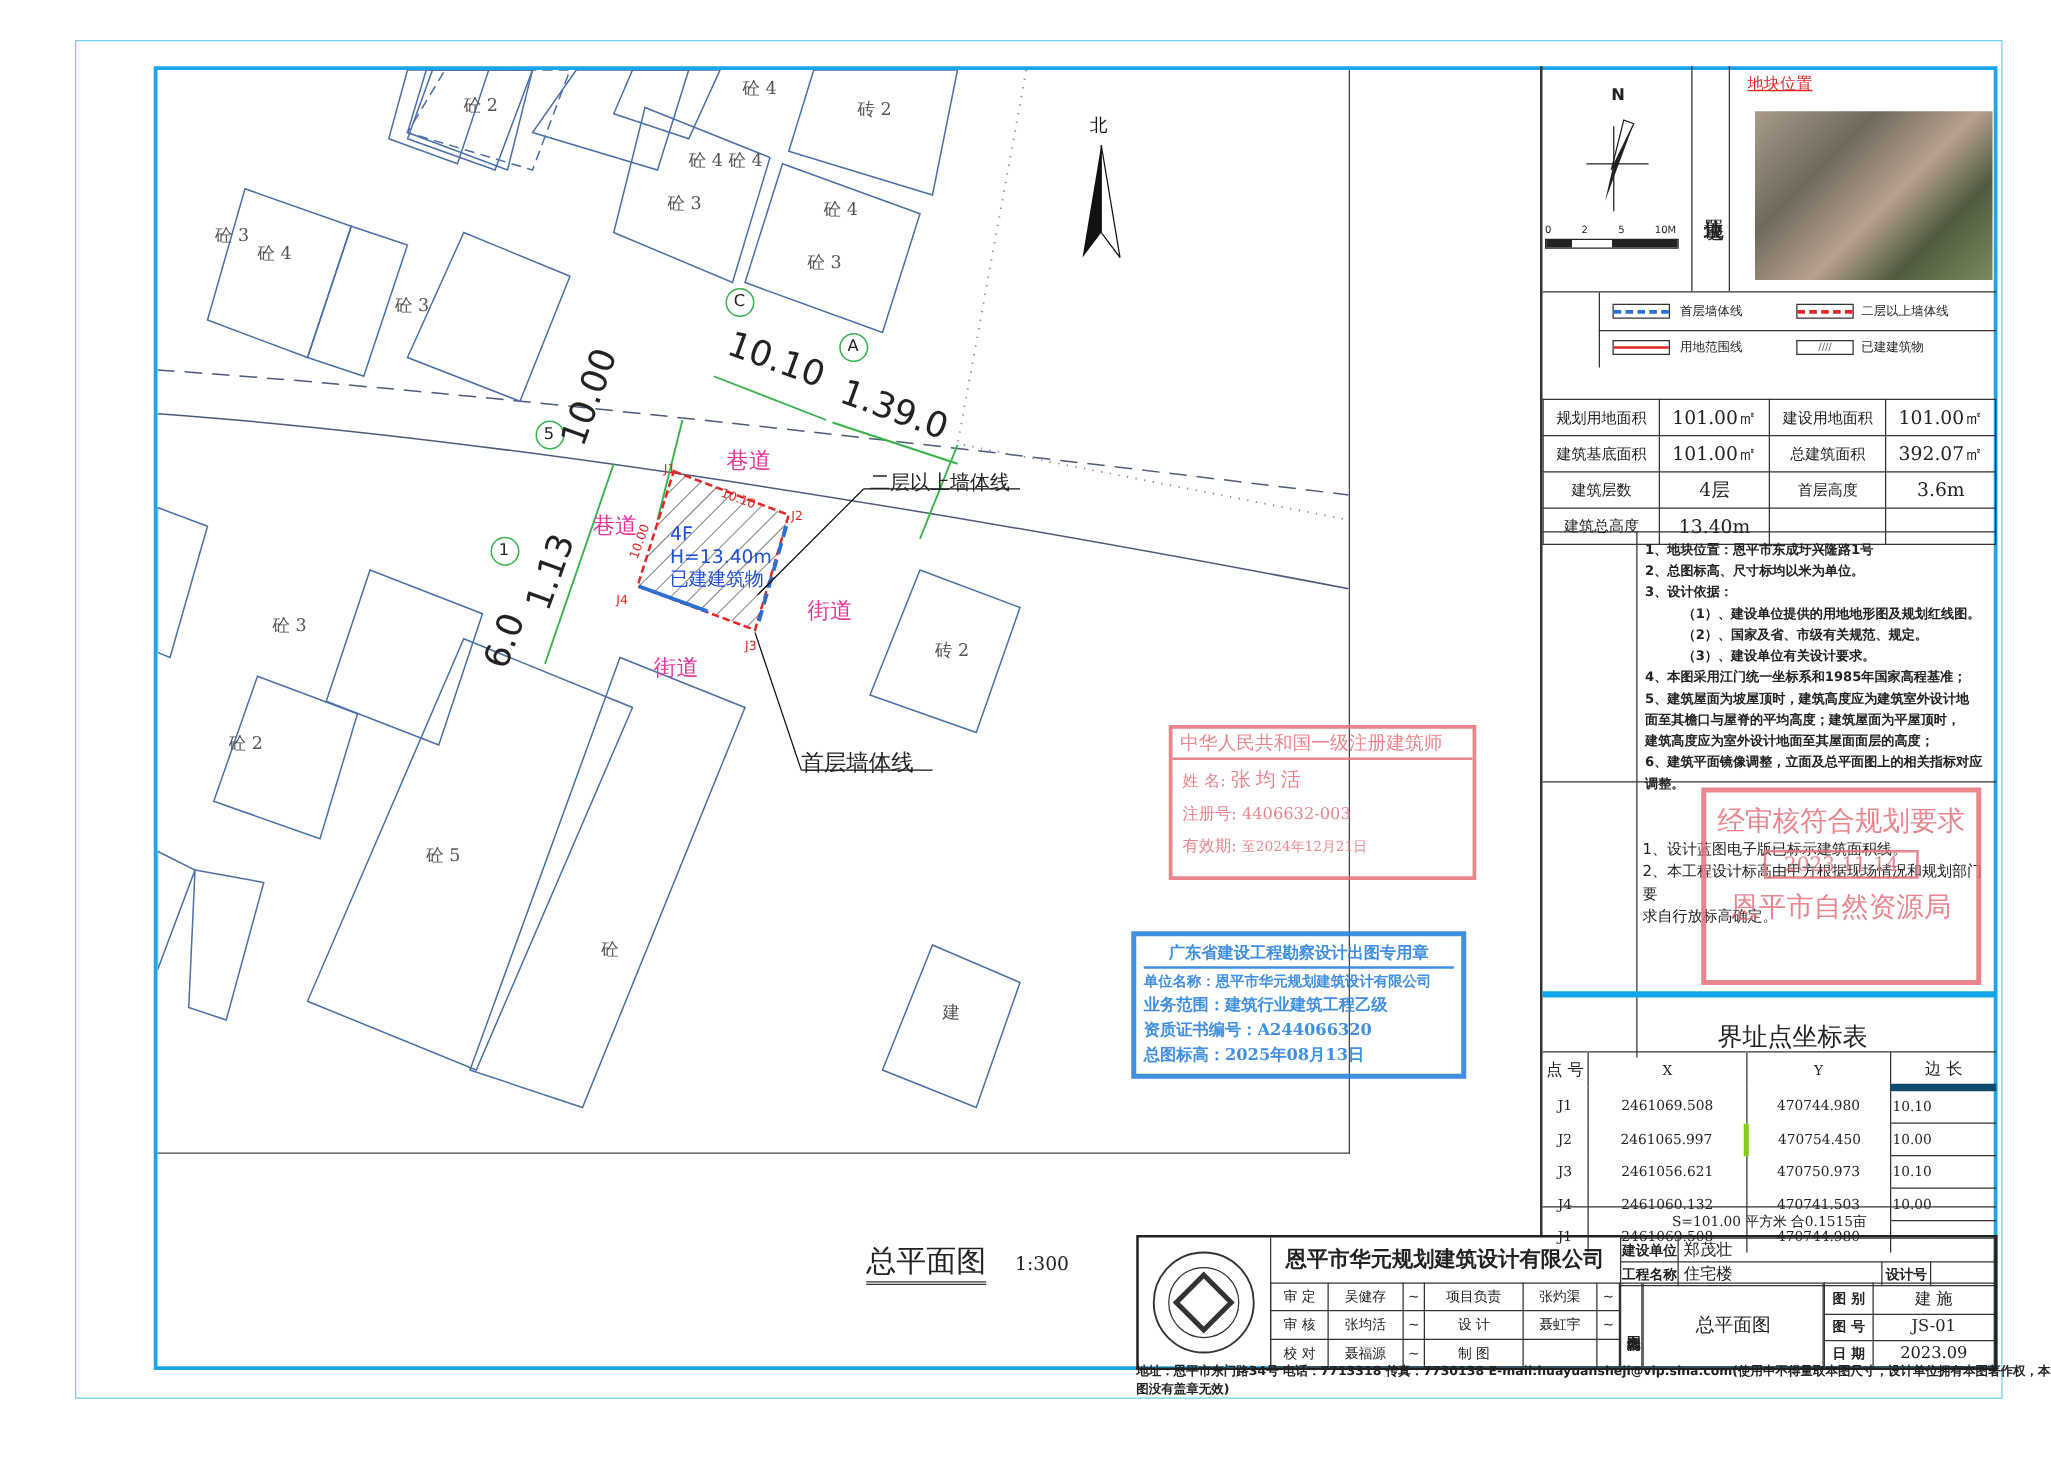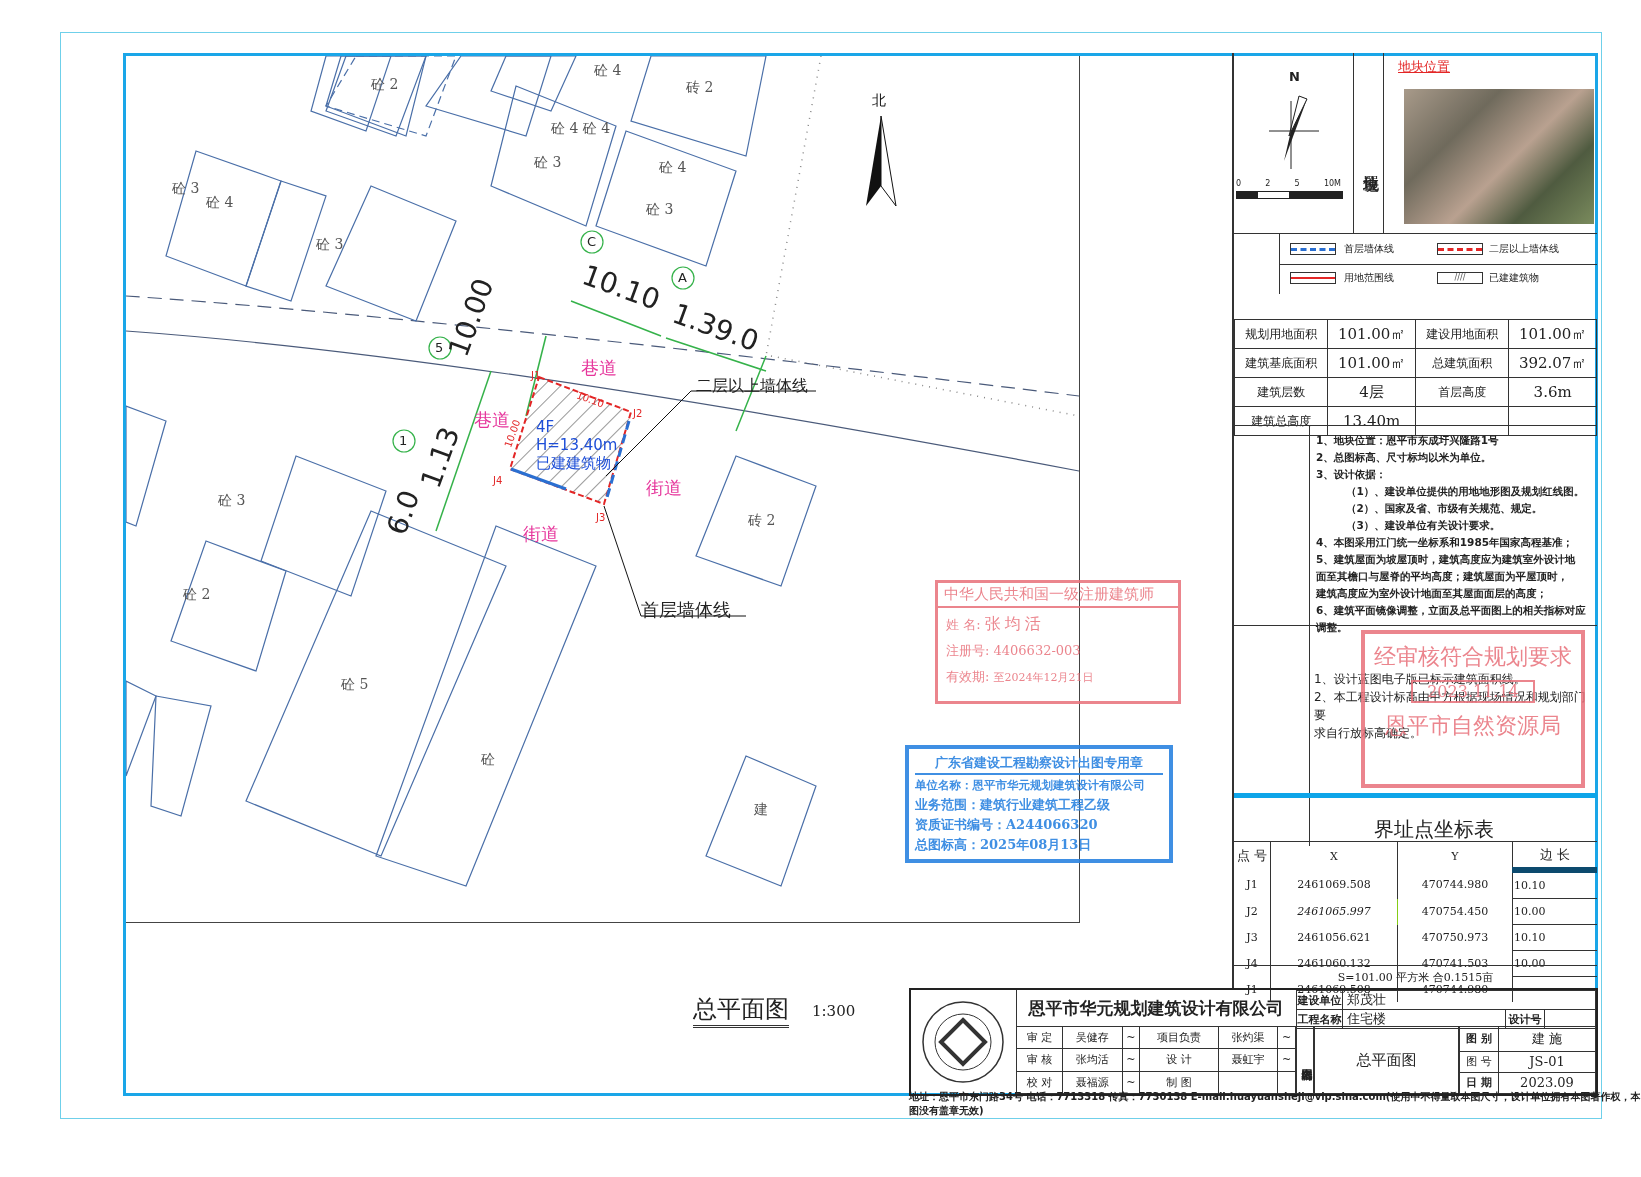--- a/index.html
+++ b/index.html
@@ -286,21 +286,21 @@
           <td style="width:82px;font-size:13px;border-bottom:6px solid #0c4a6e;">边 长</td>
         </tr>
     <tr>
           <td style="border-right:1px solid #333;">J1</td>
           <td style="border-right:1px solid #333;">2461069.508</td>
           <td style="border-right:1px solid #333;">470744.980</td>
           <td style="border-bottom:1px solid #333;text-align:left;">10.10</td>
         </tr>
     <tr>
           <td style="border-right:1px solid #333;">J2</td>
-          <td style="border-right:1px solid #84cc16;font-style:italic;">2461065.997</td>
+          <td style="border-right:4px solid #84cc16;">2461065.997</td>
           <td style="border-right:1px solid #333;">470754.450</td>
           <td style="border-bottom:1px solid #333;text-align:left;">10.00</td>
         </tr>
     <tr>
           <td style="border-right:1px solid #333;">J3</td>
           <td style="border-right:1px solid #333;">2461056.621</td>
           <td style="border-right:1px solid #333;">470750.973</td>
           <td style="border-bottom:1px solid #333;text-align:left;">10.10</td>
         </tr>
     <tr>
@@ -394,21 +394,21 @@
     </table>
   <div class="abs" style="left:385px;top:36px;width:18px;height:68px;border:1px solid #333;box-sizing:border-box;font-size:11px;font-weight:bold;writing-mode:vertical-rl;text-align:center;">图纸内容</div>
   <div class="abs" style="left:403px;top:36px;width:145px;height:68px;border:1px solid #333;box-sizing:border-box;font-size:15px;line-height:66px;text-align:center;font-family:'DejaVu Serif',serif;">总平面图</div>
   <table class="tb abs" style="left:548px;top:36px;width:137px;height:68px;">
     <tbody>
         <tr>
           <td style="width:38px;font-weight:bold;">图 别</td>
           <td style="font-size:13px;">建 施</td>
         </tr>
     <tr>
-          <td style="font-weight:normal;">图 号</td>
+          <td style="font-weight:bold;">图 号</td>
           <td style="font-size:13px;">JS-01</td>
         </tr>
     <tr>
           <td style="font-weight:bold;">日 期</td>
           <td style="font-size:13px;">2023.09</td>
         </tr>
   </tbody>
     </table>
 </div>
 

